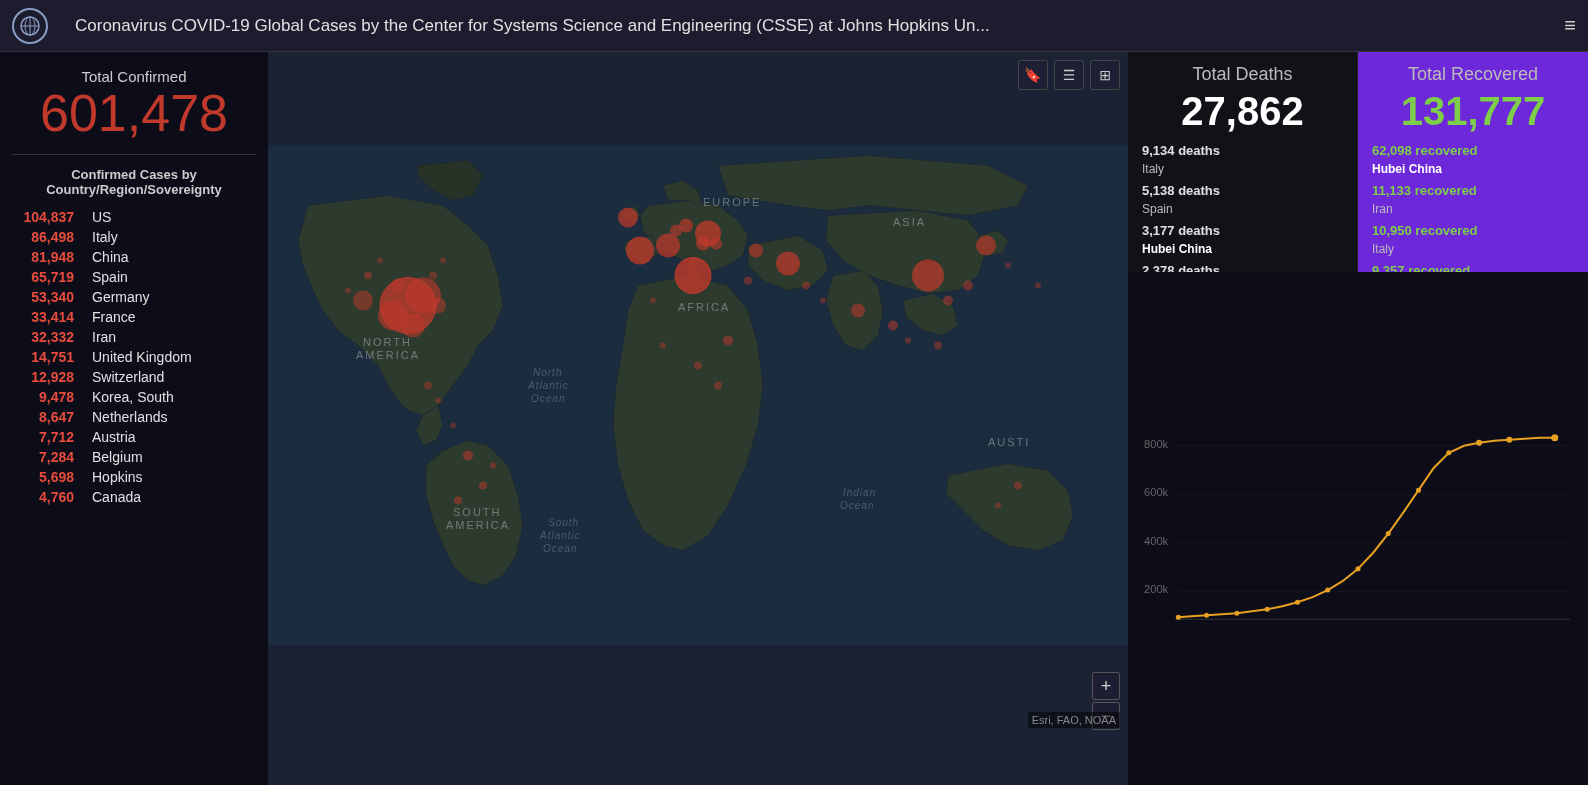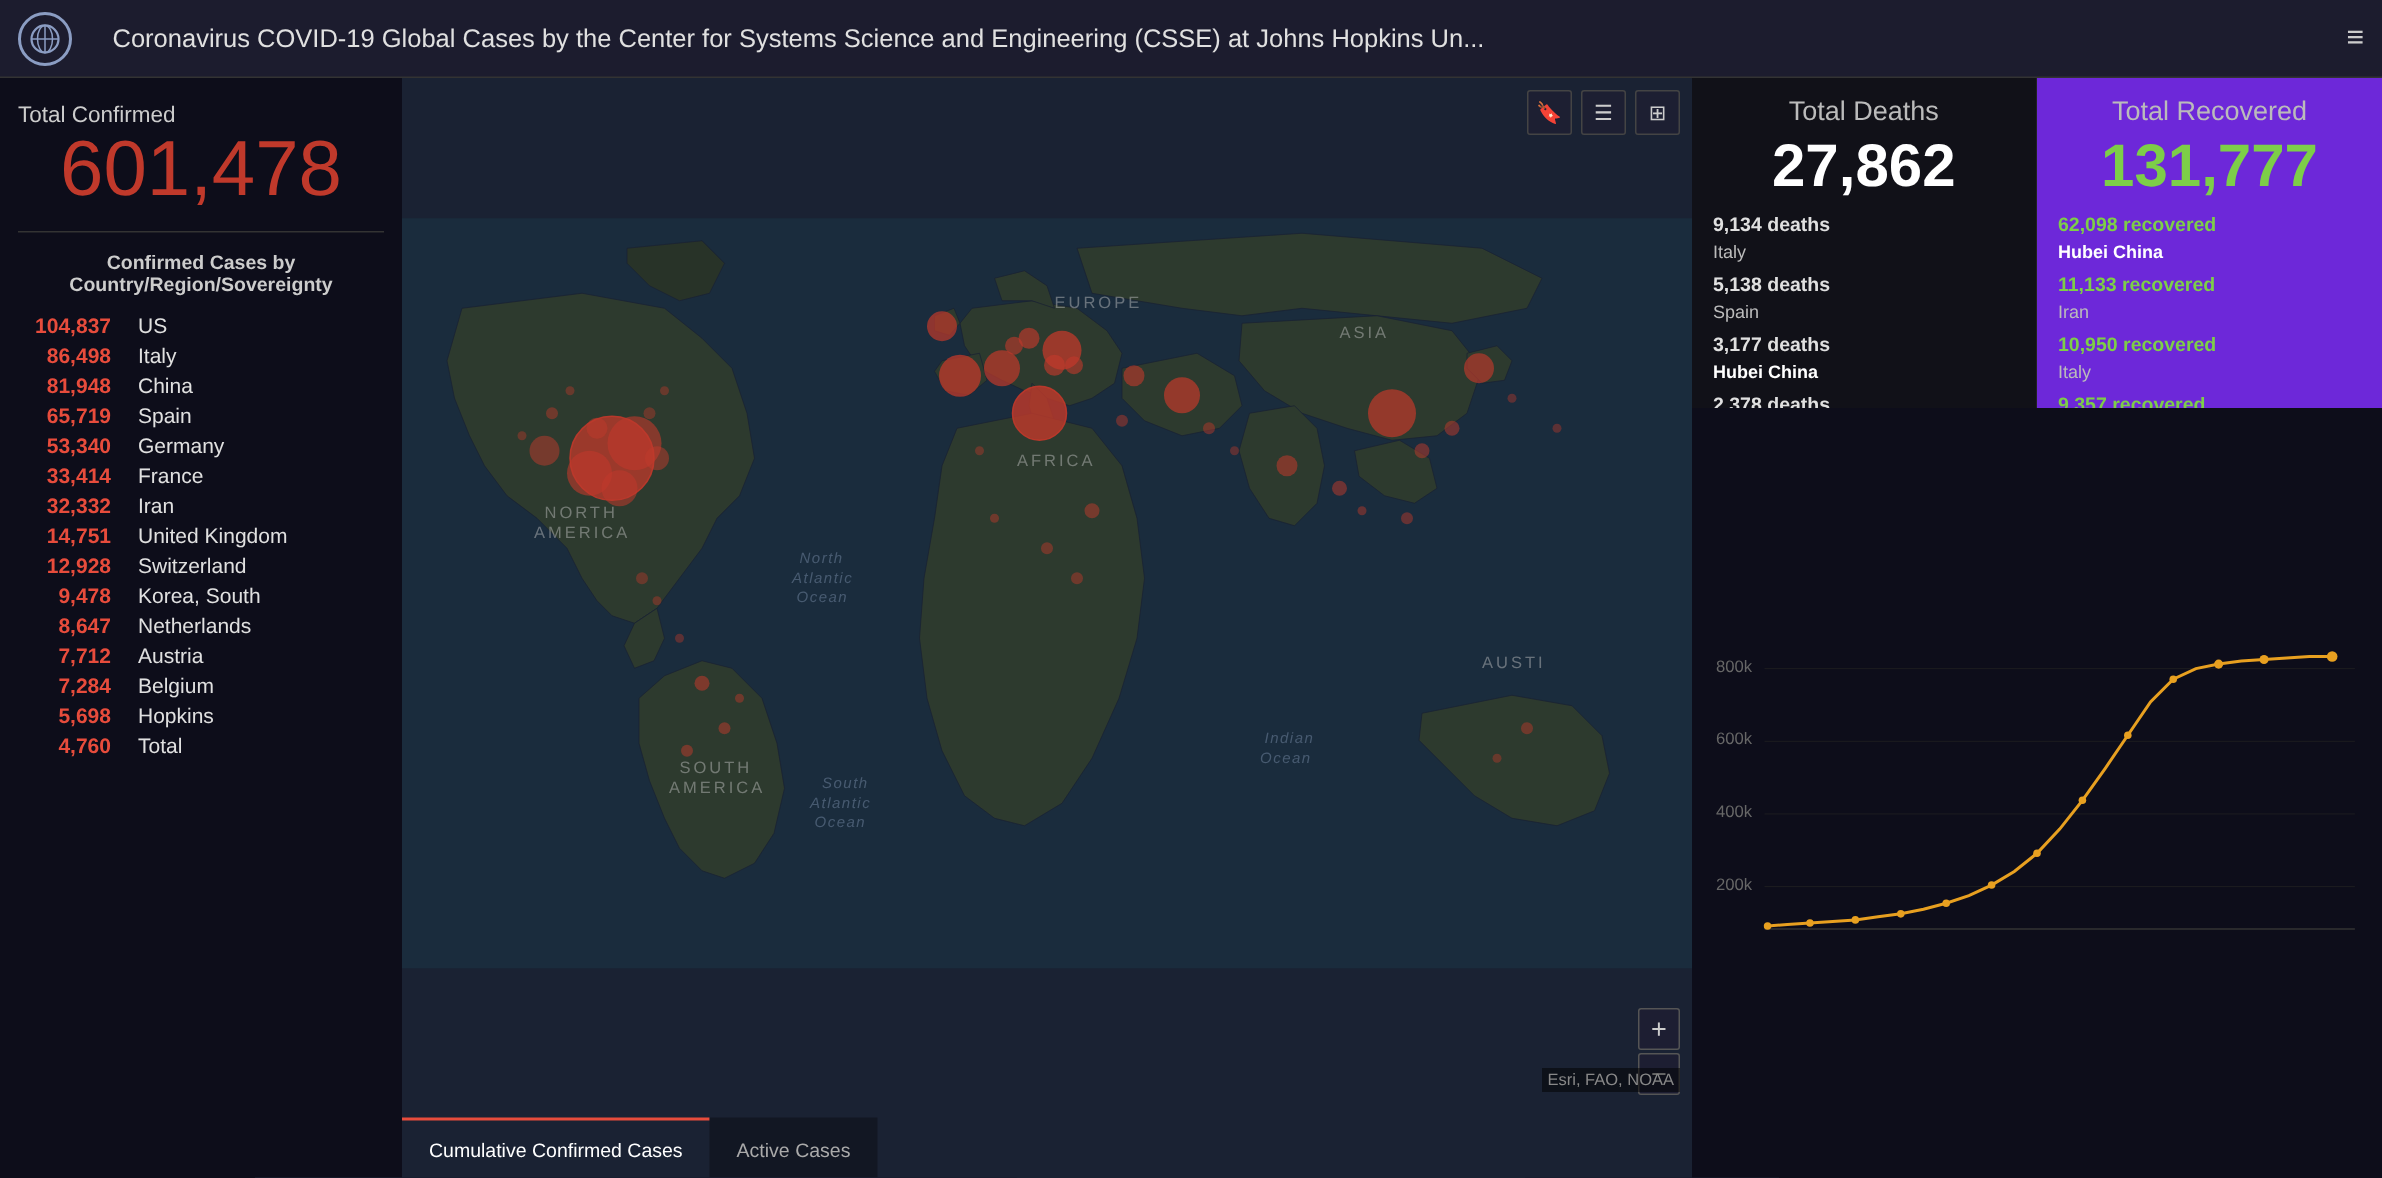--- a/index.html
+++ b/index.html
@@ -55,21 +55,21 @@
     .left-sidebar {
       width: 268px;
       background: #0d0d1a;
       flex-shrink: 0;
       padding: 16px 12px;
       overflow-y: auto;
     }
     .total-confirmed-label {
       color: #ccc;
       font-size: 15px;
-      text-align: left;
+      text-align: center;
     }
     .total-confirmed-value {
       color: #c0392b;
       font-size: 52px;
       font-weight: normal;
       text-align: center;
       line-height: 1.1;
     }
     .divider {
       border: none;
@@ -341,21 +341,21 @@
         <li class="country-item">
           <span class="country-count">7,284</span>
           <span class="country-name">Belgium</span>
         </li>
         <li class="country-item">
           <span class="country-count">5,698</span>
           <span class="country-name">Hopkins</span>
         </li>
         <li class="country-item">
           <span class="country-count">4,760</span>
-          <span class="country-name">Total</span>
+          <span class="country-name">Canada</span>
         </li>
       </ul>
   </div>
 
   <div class="map-area">
 
     <div class="map-toolbar">
       <div class="map-tool-btn">🔖</div>
       <div class="map-tool-btn">☰</div>
       <div class="map-tool-btn">⊞</div>
@@ -483,28 +483,20 @@
       <text x="572" y="363" fill="rgba(140,160,190,0.4)" font-size="10" letter-spacing="1" font-style="italic" font-family="Arial">Ocean</text>
     </svg>
 
     <div class="zoom-controls">
       <div class="zoom-btn">+</div>
       <div class="zoom-btn">−</div>
     </div>
 
     <div class="map-attribution">Esri, FAO, NOAA</div>
 
-    <div class="map-tabs">
-      <div class="map-tab active">
-        <span>Cumulative Confirmed Cases</span>
-      </div>
-      <div class="map-tab inactive">
-        <span>Active Cases</span>
-      </div>
-    </div>
   </div>
 
   <div class="right-panels">
     <div class="stats-top-row">
 
       <div class="deaths-panel">
         <div class="panel-title">Total Deaths</div>
         <div class="panel-big-number deaths-number">27,862</div>
         <div id="deaths-list">
             <div class="stat-entry"><span class="stat-value deaths-val">9,134 deaths</span><br><span class="stat-region">Italy</span></div>

